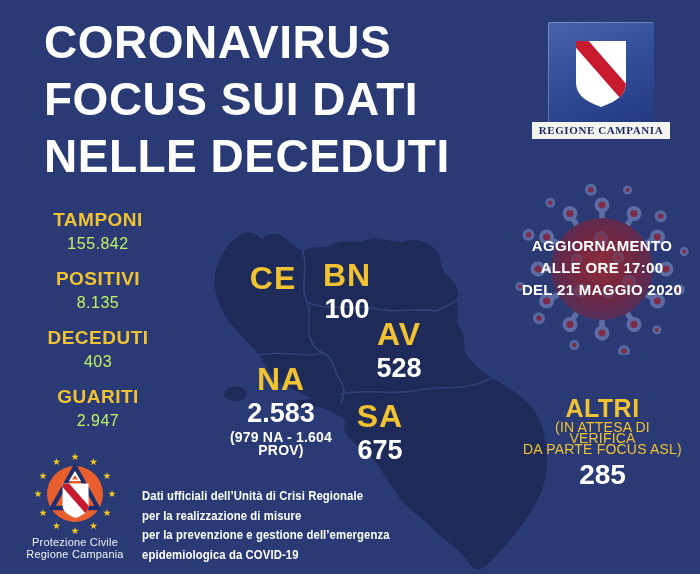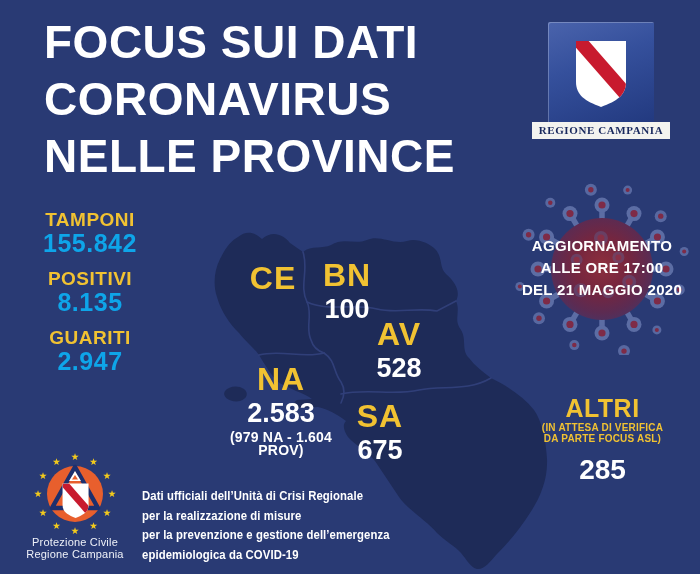--- a/index.html
+++ b/index.html
@@ -7,24 +7,24 @@
     width:700px;height:574px;position:relative;overflow:hidden;
     background:#293a74;
     font-family:"Liberation Sans","DejaVu Sans",sans-serif;
     -webkit-font-smoothing:antialiased;
   }
   .abs{position:absolute;}
   
   .title{left:44px;top:14px;color:#ffffff;font-weight:bold;
          font-size:46px;line-height:57px;letter-spacing:0.5px;}
   
-  .stats{left:4px;top:208px;width:172px;text-align:center;}
+  .stats{left:12px;top:208px;width:172px;text-align:center;}
   .stat{height:59px;}
   .stat .lbl{color:#f1c232;font-weight:bold;font-size:19px;line-height:23px;letter-spacing:0.5px;}
-  .stat .val{color:#0ea5e9;font-weight:bold;font-size:25px;line-height:25px;letter-spacing:0.5px;}
+  .stat .val{color:#bef264;font-weight:normal;font-size:16px;line-height:25px;letter-spacing:0.5px;}
   
   .prov{width:90px;text-align:center;}
   .prov .code{color:#f1c232;font-weight:bold;font-size:32px;line-height:32px;letter-spacing:1px;}
   .prov .val{color:#ffffff;font-weight:bold;font-size:27px;line-height:36px;}
   .prov .note{color:#ffffff;font-weight:bold;font-size:14px;line-height:13px;width:140px;margin-left:-25px;letter-spacing:0.2px;}
   .prov-ce{left:228px;top:262px;}
   .prov-bn{left:302px;top:259px;}
   .prov-av{left:354px;top:318px;}
   .prov-na{left:236px;top:363px;}
   .prov-sa{left:335px;top:400px;}
@@ -37,22 +37,22 @@
   .rlogo .plate{position:absolute;left:16px;top:2px;width:106px;height:102px;
       background:linear-gradient(160deg,#4a63ac 0%,#35509c 40%,#22397f 100%);
       border-radius:2px;box-shadow:inset 1px 1px 0 rgba(255,255,255,0.25);}
   .rlogo .shield{position:absolute;left:41px;top:18px;}
   .rlogo .banner{position:absolute;left:0;top:102px;width:138px;height:17px;background:#f3f3ef;
       font-family:"Liberation Serif","DejaVu Serif",serif;font-weight:bold;font-size:11px;
       line-height:17px;text-align:center;color:#19295e;letter-spacing:0.6px;}
   
   .altri{left:520px;top:394px;width:165px;text-align:center;}
   .altri .lbl{color:#f1c232;font-weight:bold;font-size:25px;line-height:28px;letter-spacing:0.5px;}
-  .altri .note{color:#f1c232;font-weight:bold;font-size:10px;line-height:11px;letter-spacing:0.2px;}
-  .altri .val{color:#ffffff;font-weight:bold;font-size:28px;line-height:32px;margin-top:10px;}
+  .altri .note{color:#f1c232;font-weight:normal;font-size:14px;line-height:11px;letter-spacing:0.2px;}
+  .altri .val{color:#ffffff;font-weight:bold;font-size:28px;line-height:32px;margin-top:4px;}
   
   .pclogo{left:28px;top:452px;}
   .pc-caption{left:10px;top:537px;width:130px;text-align:center;
       color:#eef1f8;font-size:11px;line-height:11.5px;letter-spacing:0.2px;}
   
   .disclaimer{left:142px;top:486px;width:300px;color:#ffffff;font-weight:bold;
       font-size:13.5px;line-height:19.5px;transform:scaleX(0.84);transform-origin:left top;
       letter-spacing:0.1px;}
 </style>
 </head>
@@ -77,33 +77,37 @@
   <g fill="none" stroke="#33427d" stroke-width="1.6" stroke-linecap="round" opacity="0.9">
     <path d="M303,252 C309,270 299,286 307,302 C313,314 305,328 311,340 C313,347 318,351 324,353"></path>
     <path d="M259,355 C281,349 303,359 324,353"></path>
     <path d="M307,302 C329,312 353,303 377,309 C397,314 417,307 437,311 L456,301"></path>
     <path d="M324,353 C336,361 333,372 341,382 C346,390 344,397 341,403"></path>
     <path d="M341,394 C367,388 393,396 419,390 C443,385 467,392 491,378"></path>
   </g>
 </svg>
 
 <div class="abs title">
+  <div>CORONAVIRUS</div>
   <div>FOCUS SUI DATI</div>
-  <div>CORONAVIRUS</div>
-  <div>NELLE PROVINCE</div>
+  <div>NELLE DECEDUTI</div>
 </div>
 
 <div class="abs stats">
   <div class="stat">
     <div class="lbl">TAMPONI</div>
     <div class="val">155.842</div>
   </div>
   <div class="stat">
     <div class="lbl">POSITIVI</div>
     <div class="val">8.135</div>
+  </div>
+  <div class="stat">
+    <div class="lbl">DECEDUTI</div>
+    <div class="val">403</div>
   </div>
   <div class="stat">
     <div class="lbl">GUARITI</div>
     <div class="val">2.947</div>
   </div>
 </div>
 
 <div class="abs prov prov-ce">
   <div class="code">CE</div>
 </div>

